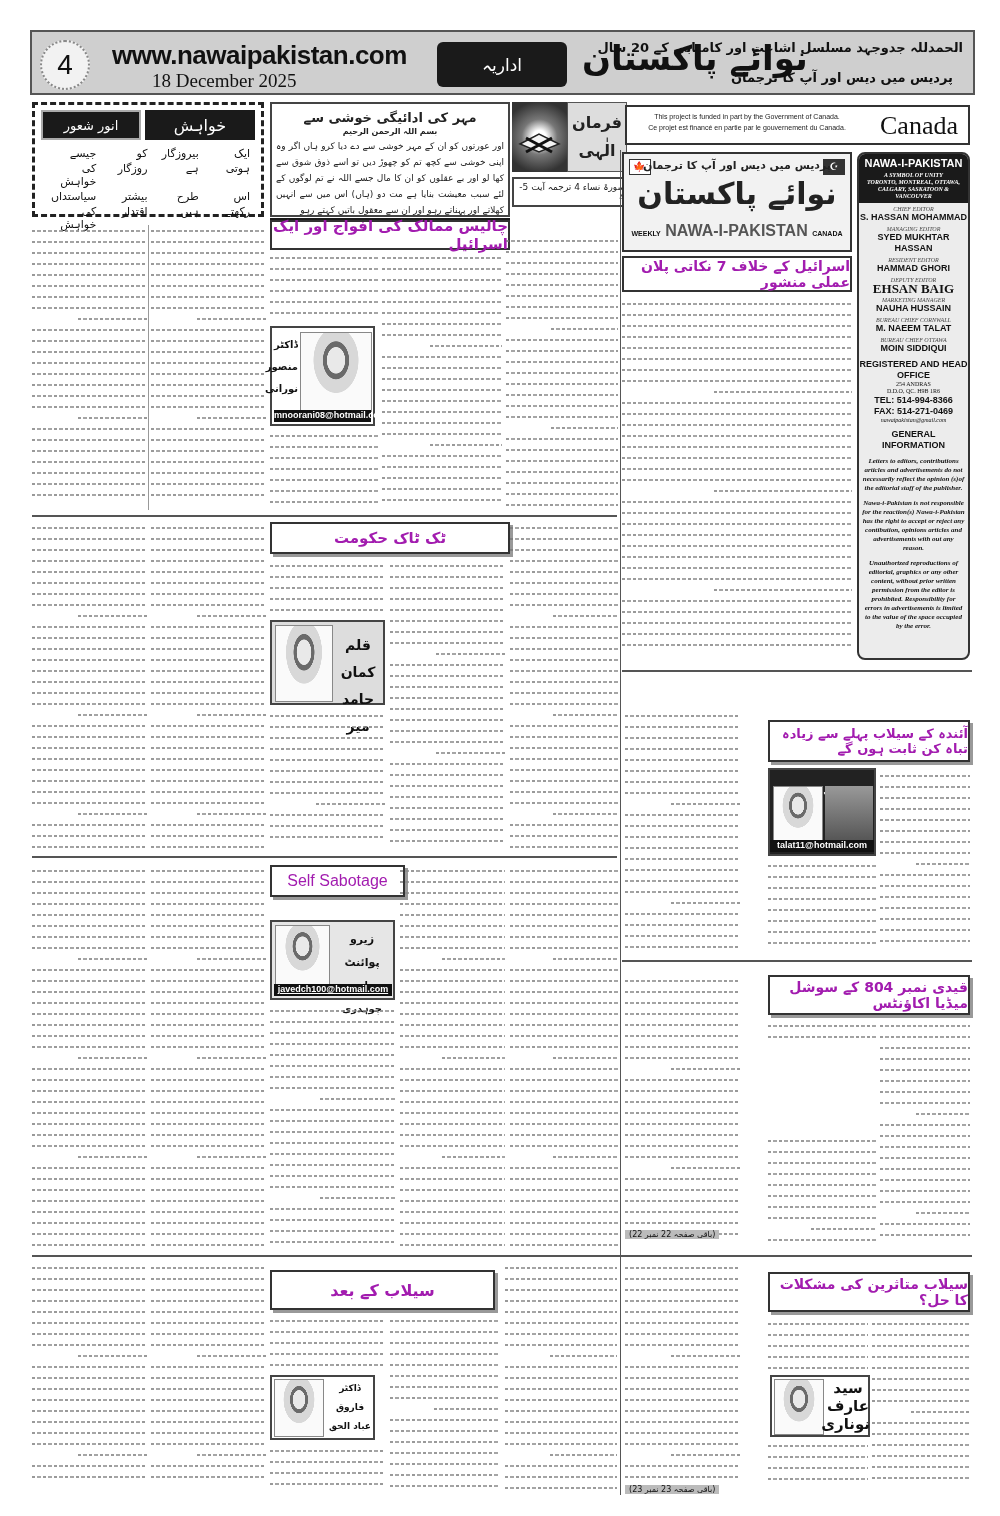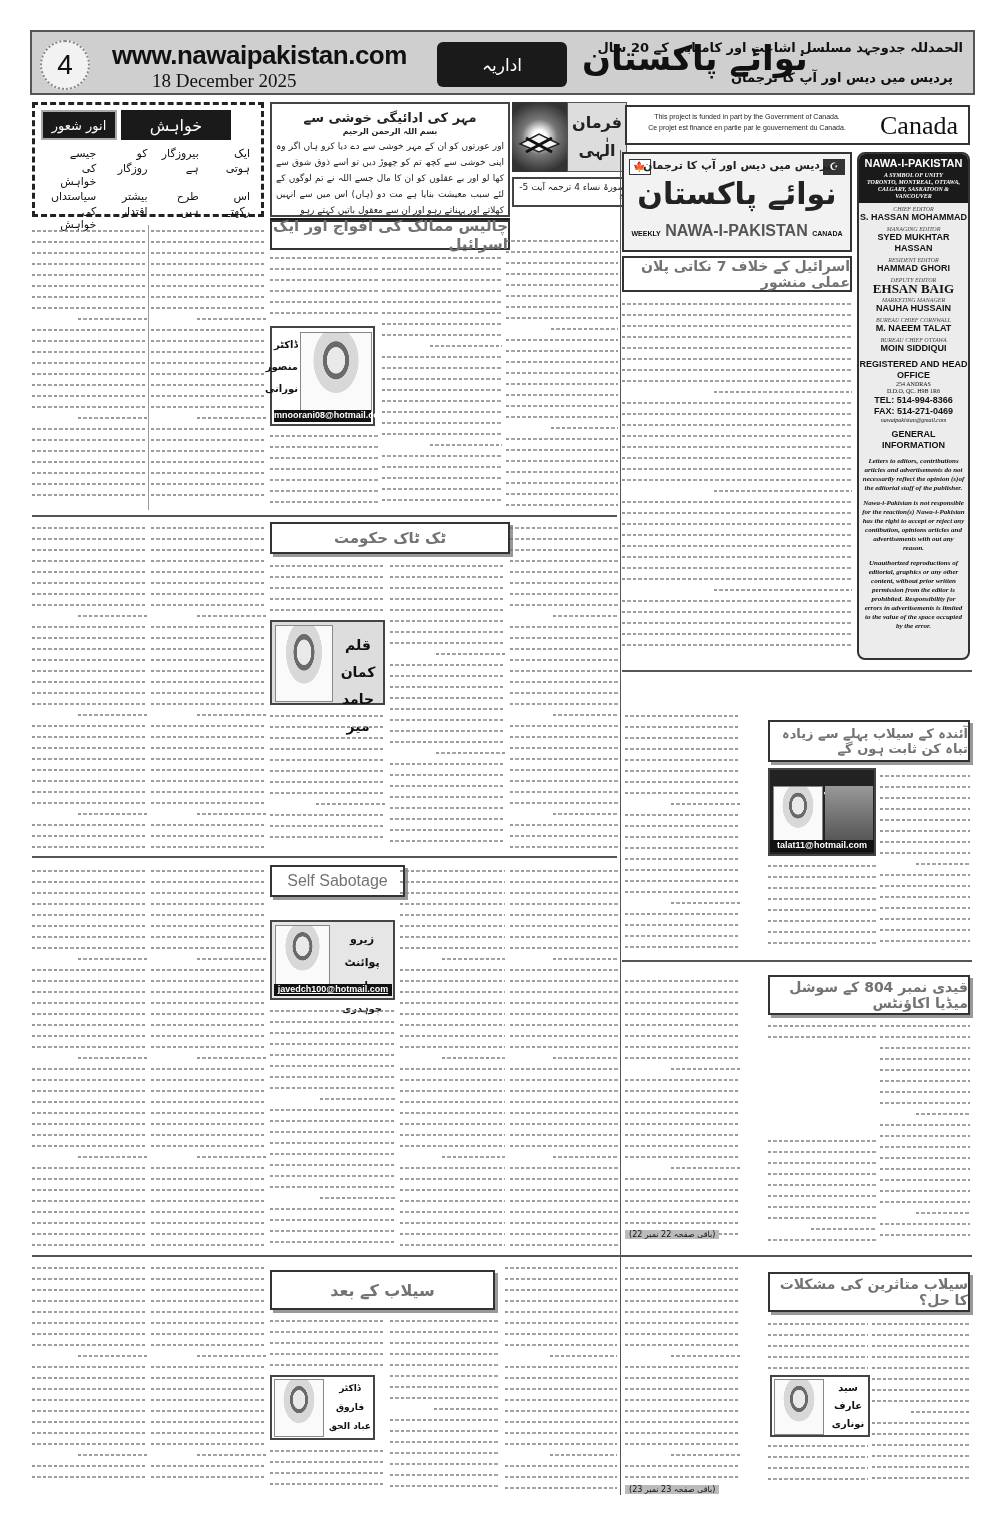--- a/index.html
+++ b/index.html
@@ -15,21 +15,21 @@
   .section-tab { position: absolute; left: 405px; top: 10px; width: 130px; height: 45px; background: #1a1a1a; border-radius: 6px; color: #fff; display: flex; align-items: center; justify-content: center; font-size: 17px; direction: rtl; }
   .paper-title { position: absolute; left: 550px; top: 6px; font-size: 34px; font-weight: bold; color: #111; direction: rtl; }
   .tagline-1 { position: absolute; right: 10px; top: 8px; font-size: 13px; font-weight: bold; direction: rtl; color: #111; }
   .tagline-2 { position: absolute; right: 20px; top: 38px; font-size: 13px; font-weight: bold; direction: rtl; color: #111; }
 
   
   .box { position: absolute; border: 2px solid #444; background: #fff; }
   .dashed { border: 3px dashed #222; }
   .col-text { position: absolute; direction: rtl; font-size: 8px; line-height: 11px; color: #555; text-align: justify; overflow: hidden; }
   .col-text .ln { display: block; height: 11px; background: repeating-linear-gradient(90deg, #777 0 3px, transparent 3px 5px, #888 5px 9px, transparent 9px 11px); background-size: 100% 2px; background-repeat: no-repeat; background-position: 0 5px; opacity: 0.75; }
-  .headline-box { position: absolute; border: 2px solid #333; background: #fff; display: flex; align-items: center; justify-content: center; direction: rtl; font-weight: bold; color: #737373; box-shadow: 3px 3px 0 #999; }
+  .headline-box { position: absolute; border: 2px solid #333; background: #fff; display: flex; align-items: center; justify-content: center; direction: rtl; font-weight: bold; color: #a21caf; box-shadow: 3px 3px 0 #999; }
   .rule-h { position: absolute; height: 2px; background: #555; }
   .rule-v { position: absolute; width: 1px; background: #999; }
 
   
   .poem-head { position: absolute; display: flex; height: 30px; }
   .poem-head div { background: #1a1a1a; color: #fff; display: flex; align-items: center; justify-content: center; font-size: 13px; direction: rtl; }
   .poem-grid { position: absolute; display: grid; grid-template-columns: repeat(4, 1fr); direction: rtl; font-size: 11px; row-gap: 2px; color: #111; }
 
   
   .ayat-title { font-size: 13px; font-weight: bold; text-align: center; direction: rtl; }
@@ -77,21 +77,21 @@
     <div class="site-url">www.nawaipakistan.com</div>
     <div class="issue-date">18 December 2025</div>
     <div class="section-tab">اداریہ</div>
     <div class="paper-title">نوائے پاکستان</div>
     <div class="tagline-1">الحمدللہ جدوجہد مسلسل اشاعت اور کامیابی کے 20 سال</div>
     <div class="tagline-2">پردیس میں دیس اور آپ کا ترجمان</div>
   </div>
 
   <div class="box dashed" style="left:2px; top:72px; width:232px; height:115px;">
     <div class="poem-head" style="left:6px; top:5px; width:214px;">
-      <div style="width:76px; border:2px solid #aaa;">انور شعور</div>
+      <div style="width:100px; border:2px solid #aaa;">انور شعور</div>
       <div style="width:110px; margin-left:4px; font-size:16px;">خواہش</div>
     </div>
     <div class="poem-grid" style="left:10px; top:42px; width:205px;">
       <span>ایک</span>
         <span>بیروزگار</span>
         <span>کو</span>
         <span>جیسے</span>
       <span>ہوتی</span>
         <span>ہے</span>
         <span>روزگار</span>
@@ -903,21 +903,21 @@
       <span class="ln"></span>
       <span class="ln" style="width: 60%;"></span>
       <span class="ln"></span>
       <span class="ln"></span>
       <span class="ln"></span>
     </div>
 
   <div class="headline-box" style="left:738px; top:1242px; width:202px; height:40px; font-size:14px;">سیلاب متاثرین کی مشکلات کا حل؟</div>
   <div class="box" style="left:740px; top:1345px; width:100px; height:62px;">
     <div class="portrait" style="left:2px; top:2px; width:50px; height:56px;"></div>
-    <div class="portrait-label" style="left:54px; top:2px; width:44px; font-size:10px; line-height:18px;"><span>سید</span><br><span>عارف</span><br><span>نوناری</span></div>
+    <div class="portrait-label" style="left:54px; top:2px; width:44px; font-size:15px; line-height:18px;"><span>سید</span><br><span>عارف</span><br><span>نوناری</span></div>
   </div>
   <div class="col-text" style="left:595px; top:1232px; width:115px; height:225px;">
       <span class="ln"></span>
       <span class="ln"></span>
       <span class="ln"></span>
       <span class="ln"></span>
       <span class="ln"></span>
       <span class="ln"></span>
       <span class="ln"></span>
       <span class="ln"></span>

